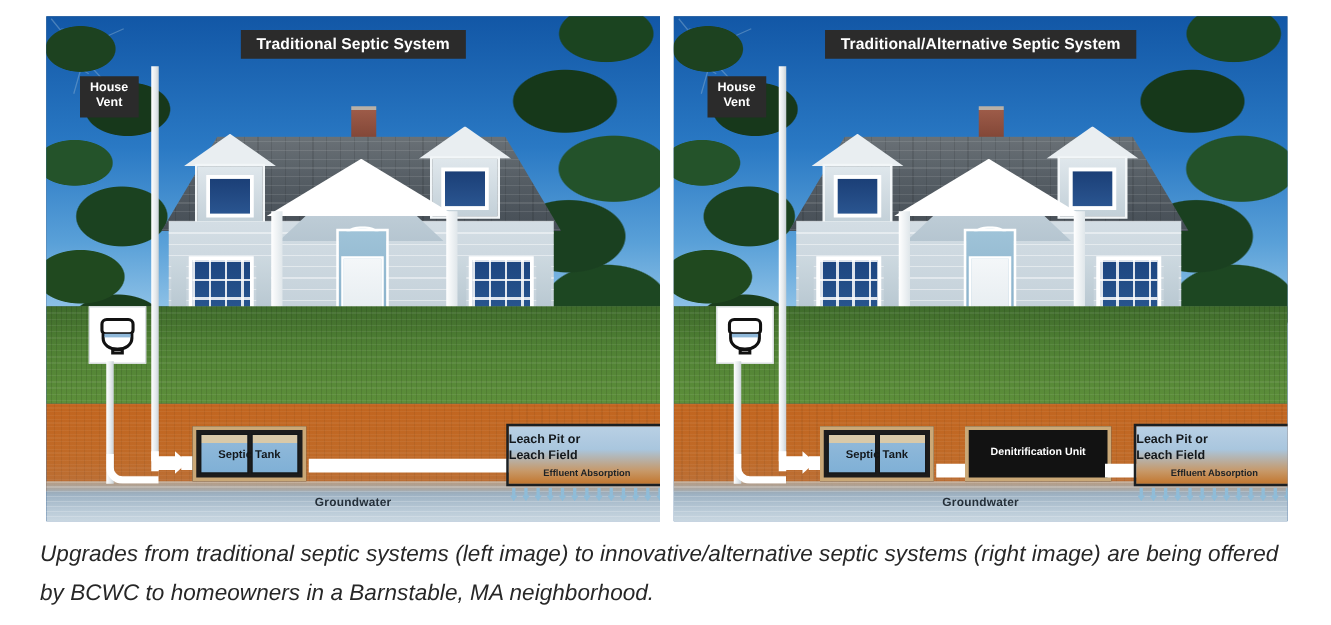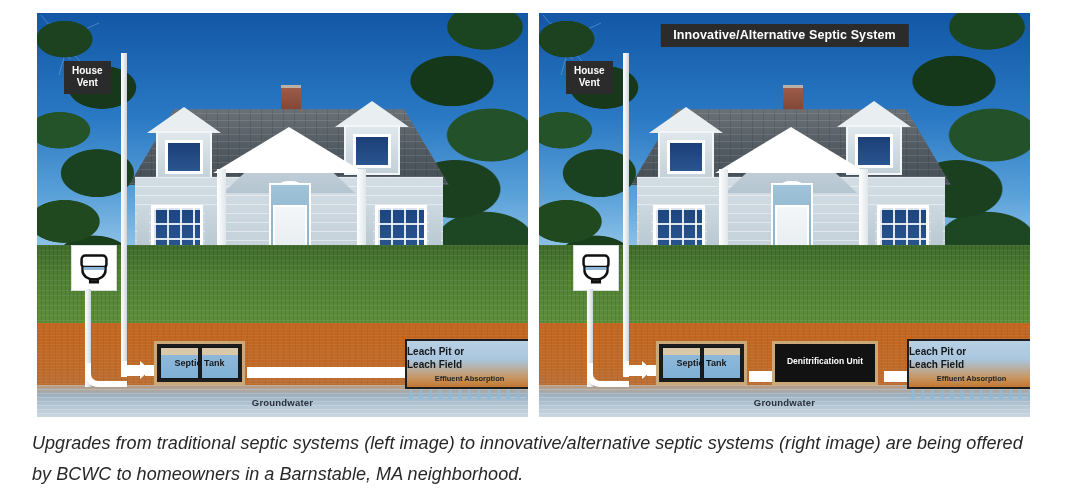--- a/index.html
+++ b/index.html
@@ -230,21 +230,21 @@
     flex:1;margin:1px;
     background:linear-gradient(#d9c9a8 0 22%, #8fb8d9 22%, #7fb0d6 100%);
     border:1.5px solid #15181a;box-sizing:border-box;
   }
   .tank-label{
     position:absolute;left:0;top:14px;width:100%;text-align:center;
     font-size:9px;font-weight:bold;color:#13181c;z-index:4;
   }
 
   .dnu{
-    left:233px;top:328px;width:106px;height:44px;
+    left:233px;top:328px;width:117px;height:44px;
     border:3px solid #caa877;background:#121212;
   }
   .dnu-label{
     position:absolute;left:0;top:12px;width:100%;text-align:center;
     font-size:8.5px;font-weight:bold;color:#ffffff;
   }
 
   .leach{
     top:326px;width:129px;height:50px;
     border:2px solid #1b1f22;
@@ -402,20 +402,21 @@
         <div class="drip"></div>
         <div class="drip"></div>
         <div class="drip"></div>
       <div class="drip"></div>
         <div class="drip"></div>
         <div class="drip"></div>
         <div class="drip"></div>
       <div class="drip"></div>
     </div>
 
+    <div class="title-plate">Traditional Septic System</div>
   </div>
 
   <div class="panel">
 
     <div class="sky"></div>
 
     <svg class="branches" viewBox="0 0 120 120" preserveAspectRatio="none">
       <g stroke="#8fb4d4" stroke-width="1" fill="none" opacity="0.8">
         <path d="M4 2 L30 34 L52 58"></path>
           <path d="M30 34 L22 62"></path>
@@ -534,18 +535,18 @@
         <div class="drip"></div>
         <div class="drip"></div>
         <div class="drip"></div>
       <div class="drip"></div>
         <div class="drip"></div>
         <div class="drip"></div>
         <div class="drip"></div>
       <div class="drip"></div>
     </div>
 
-    <div class="title-plate">Innovative/Alternative Septic System</div>
+    <div class="title-plate">Traditional/Alternative Septic System</div>
   </div>
 
 </div>
 
 <div id="caption">Upgrades from traditional septic systems (left image) to innovative/alternative septic systems (right image) are being offered by BCWC to homeowners in a Barnstable, MA neighborhood.</div>
 
 </body></html>

